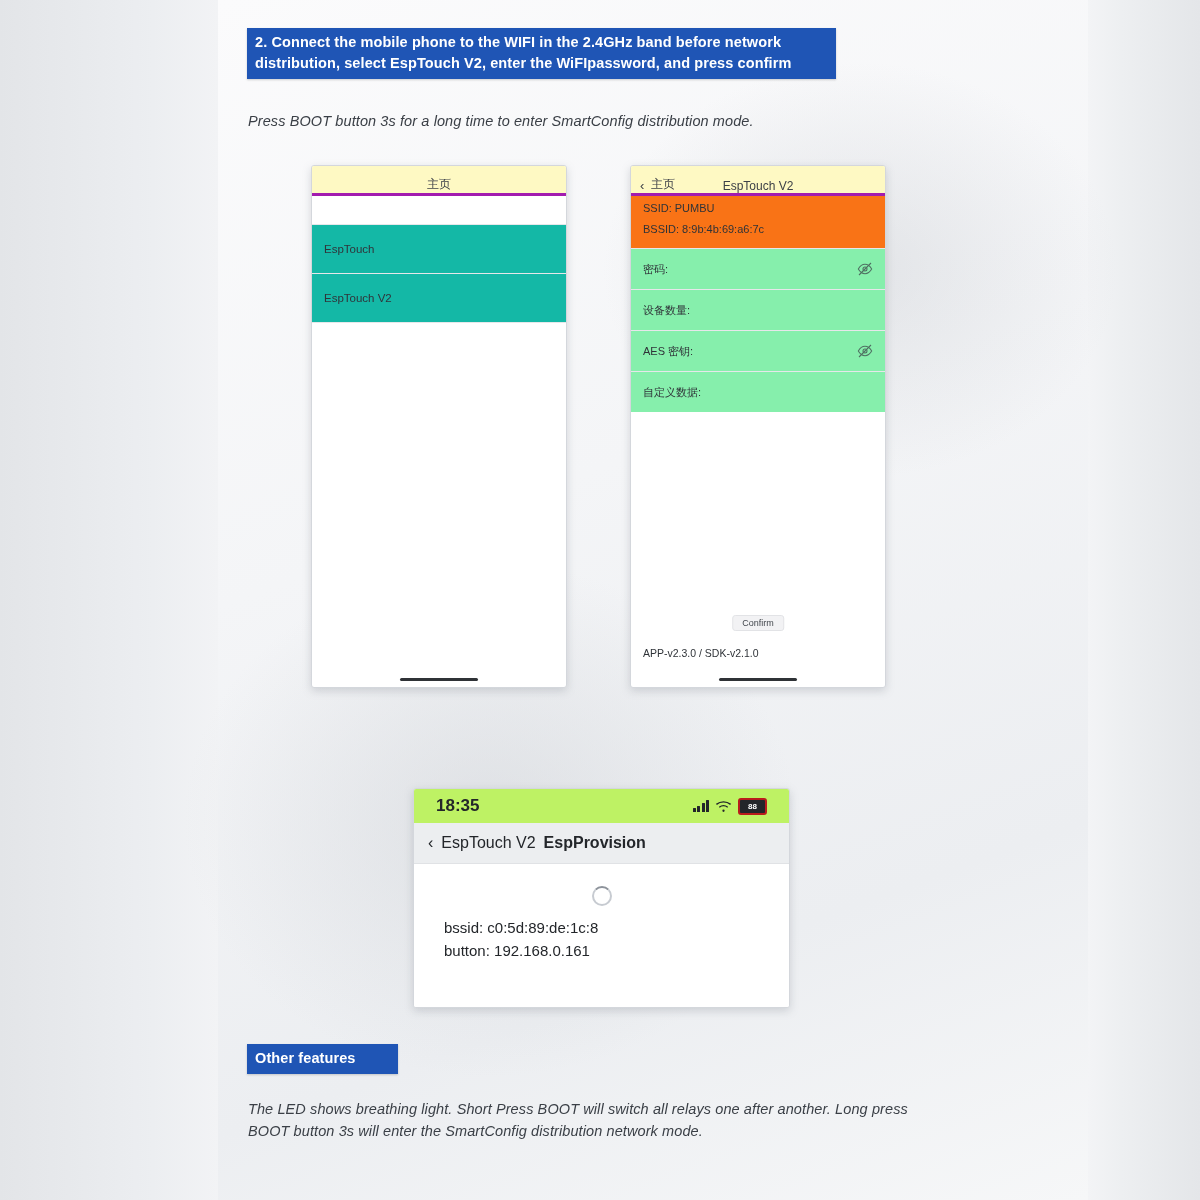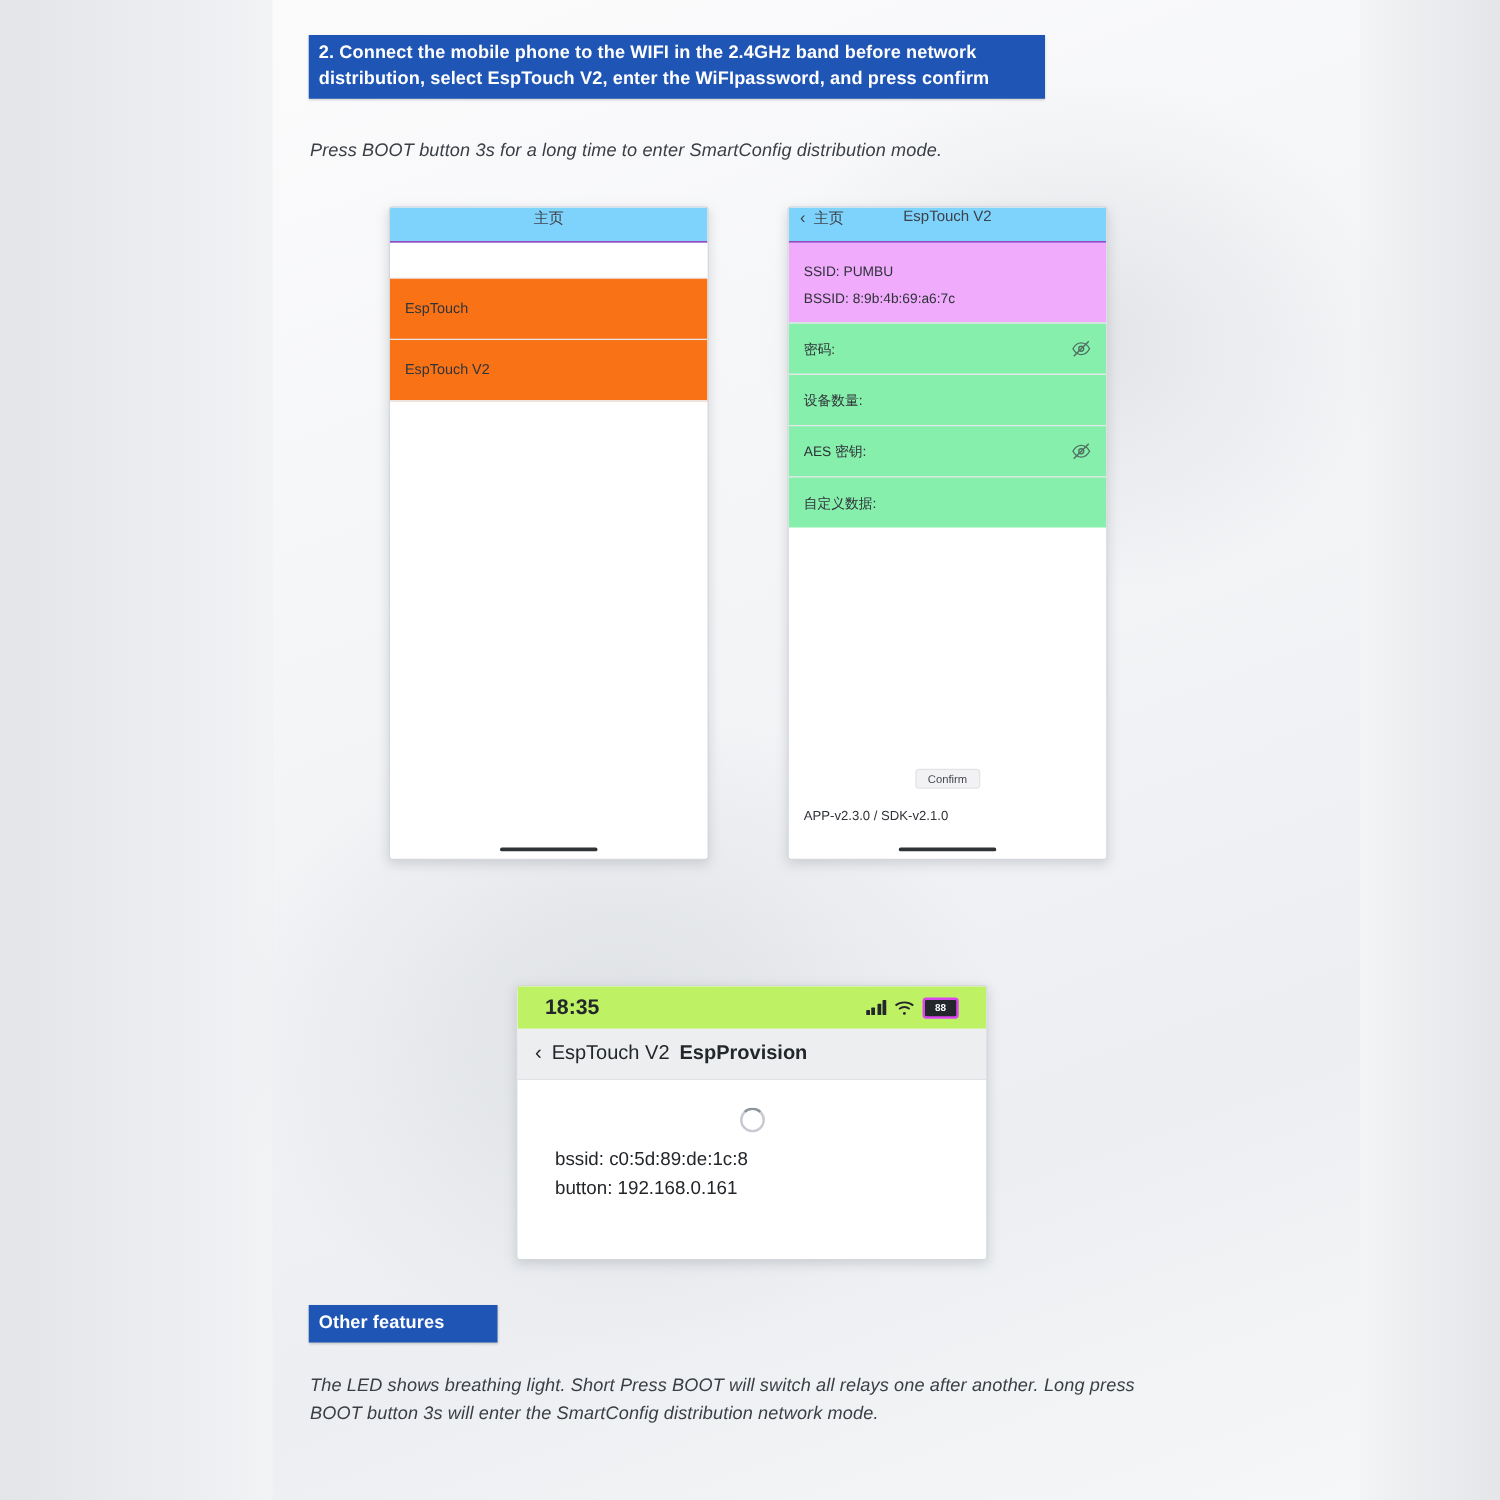--- a/index.html
+++ b/index.html
@@ -77,25 +77,25 @@
   
   .phone {
     position: absolute;
     background: #ffffff;
     border: 1px solid #d4d7dc;
     border-radius: 3px;
     box-shadow: 0 3px 9px rgba(120,125,135,0.28);
     overflow: hidden;
   }
   .phone-bar {
-    background: #7dd3fc;
-    border-bottom: 1px solid #a21caf;
+    background: #fef9c3;
+    border-bottom: 3px solid #a21caf;
     height: 27px;
     display: flex;
-    align-items: flex-start;
+    align-items: flex-end;
     position: relative;
   }
   .phone-bar .title {
     width: 100%;
     text-align: center;
     font-size: 12px;
     color: #3d4148;
   }
   .phone-bar .back {
     position: absolute;
@@ -123,29 +123,29 @@
   
   #phone1 { left: 311px; top: 165px; width: 254px; height: 521px; }
   .list-row {
     height: 48px;
     display: flex;
     align-items: center;
     padding-left: 12px;
     font-size: 11.5px;
     color: #30343a;
     border-bottom: 1px solid #e6e7ea;
-    background: #f97316;
+    background: #14b8a6;
   }
   .list-spacer { border-bottom: 1px solid #e6e7ea; height: 28px; background:#fff;}
 
   
   #phone2 { left: 630px; top: 165px; width: 254px; height: 521px; }
   .form-top {
-    padding: 18px 12px 4px 12px;
-    background: #f0abfc;
+    padding: 6px 12px 4px 12px;
+    background: #f97316;
   }
   .form-line {
     font-size: 11px;
     color: #2f3338;
     margin-bottom: 9px;
   }
   .field-row {
     height: 40px;
     border-top: 1px solid #e6e7ea;
     display: flex;
@@ -202,21 +202,21 @@
     display: inline-flex;
     align-items: flex-end;
     gap: 1.5px;
     height: 12px;
   }
   .sig i { display:block; width:3px; background:#23262a; border-radius:0.5px;}
   .sig i:nth-child(1){height:4px;} .sig i:nth-child(2){height:6px;}
   .sig i:nth-child(3){height:9px;} .sig i:nth-child(4){height:12px;}
   .battery {
     width: 25px; height: 13px;
-    border: 2px solid #d946ef;
+    border: 2px solid #b91c1c;
     border-radius: 3px;
     position: relative;
     display: flex; align-items:center; justify-content:center;
     font-size: 8px; font-weight: 700; color:#fff; background:#23262a;
   }
   .nav3 {
     height: 40px;
     background: #eceef0;
     display: flex;
     align-items: center;

